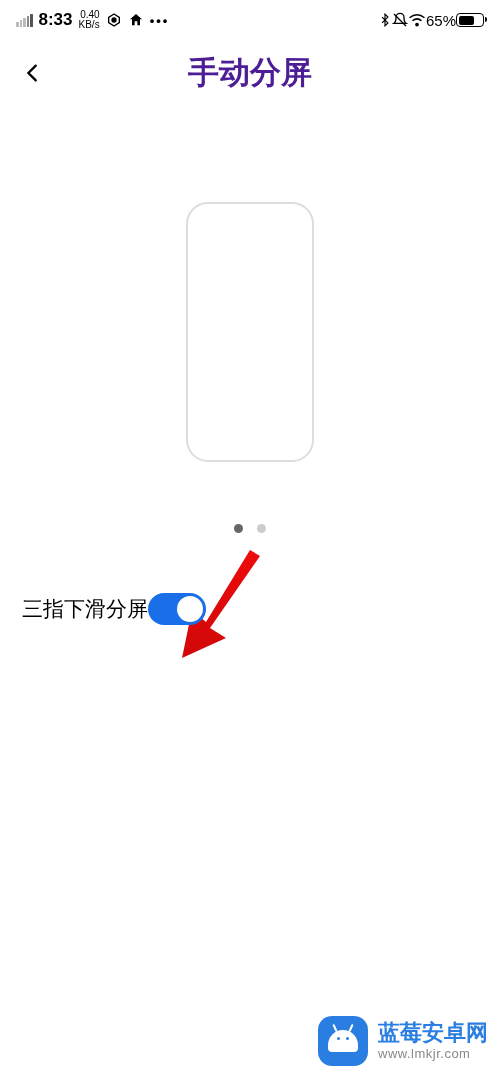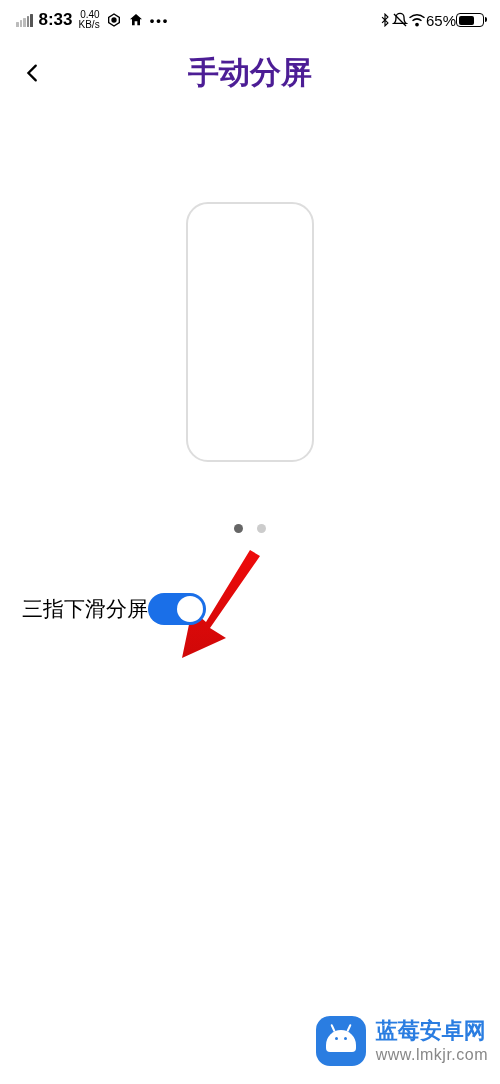--- a/index.html
+++ b/index.html
@@ -258,21 +258,21 @@
     .wm-text {
       text-align: left;
       line-height: 1.2;
     }
     .wm-title {
       font-size: 22px;
       font-weight: 700;
       color: #2a7de1;
     }
     .wm-url {
-      font-size: 16px;
+      font-size: 13px;
       color: #888;
       letter-spacing: 0.5px;
     }
   </style>
 </head>
 <body>
 
 <div class="status-bar">
   <div class="status-left">
     <div class="signal-bars">

